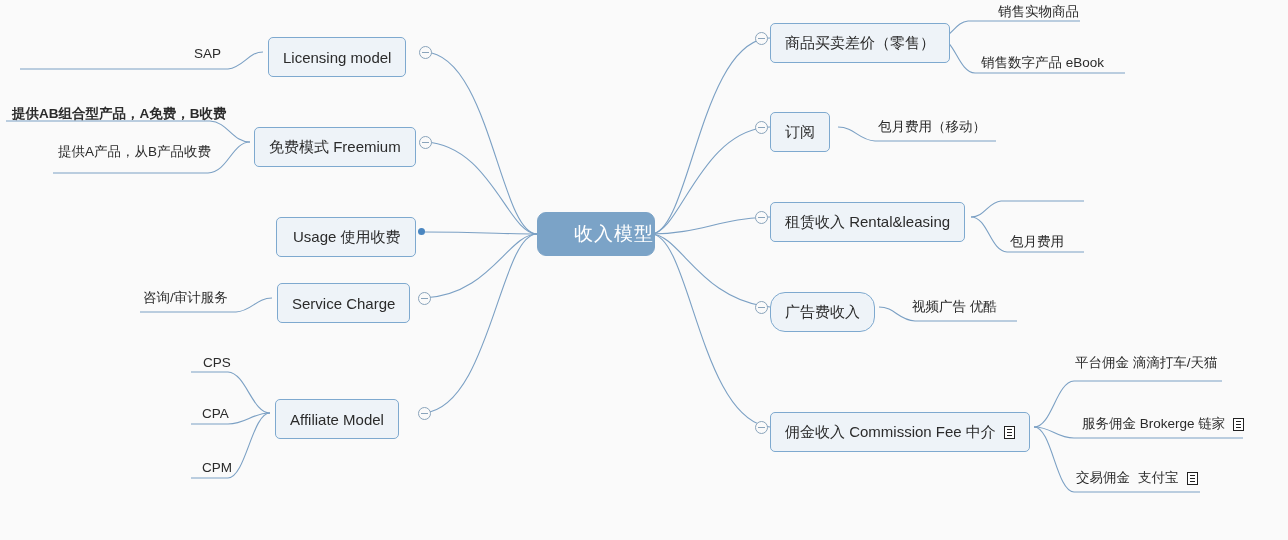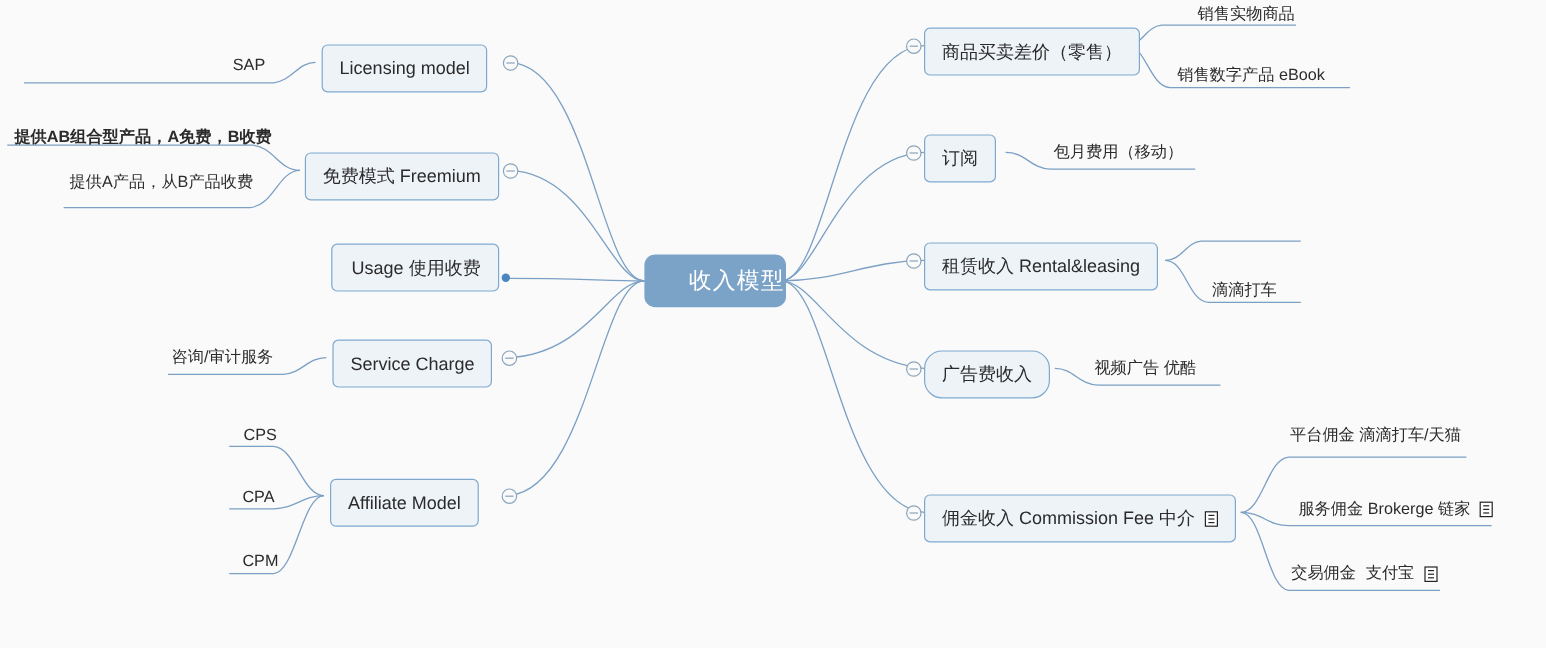--- a/index.html
+++ b/index.html
@@ -189,21 +189,21 @@
   </div>
 
   <div class="toggle" style="left:755px; top:211px;"></div>
   <div class="node node-boxed" style="left:770px; top:202px;">
     <span>租赁收入 Rental&amp;leasing</span>
   </div>
   <div class="node node-plain" style="left:1020px; top:183px; min-width:10px;">
     <span></span>
   </div>
   <div class="node node-plain" style="left:1010px; top:232px;">
-    <span>滴滴打车</span>
+    <span>包月费用</span>
   </div>
 
   <div class="toggle" style="left:755px; top:301px;"></div>
   <div class="node node-boxed" style="left:770px; top:292px;border-radius:15px;">
     <span>广告费收入</span>
   </div>
   <div class="node node-plain" style="left:912px; top:297px;">
     <span>视频广告 优酷</span>
   </div>
 
@@ -237,21 +237,21 @@
     <span>免费模式 Freemium</span>
   </div>
   <div class="node node-plain" style="left:12px; top:104px;font-weight:bold;">
     <span>提供AB组合型产品，A免费，B收费</span>
   </div>
   <div class="node node-plain" style="left:58px; top:142px;">
     <span>提供A产品，从B产品收费</span>
   </div>
 
   <div class="dot" style="left:418px; top:228px;"></div>
-  <div class="node node-boxed" style="left:276px; top:203px;padding-left:16px;">
+  <div class="node node-boxed" style="left:276px; top:217px;padding-left:16px;">
     <span>Usage 使用收费</span>
   </div>
 
   <div class="toggle" style="left:418px; top:292px;"></div>
   <div class="node node-boxed" style="left:277px; top:283px;">
     <span>Service Charge</span>
   </div>
   <div class="node node-plain" style="left:143px; top:288px;">
     <span>咨询/审计服务</span>
   </div>

